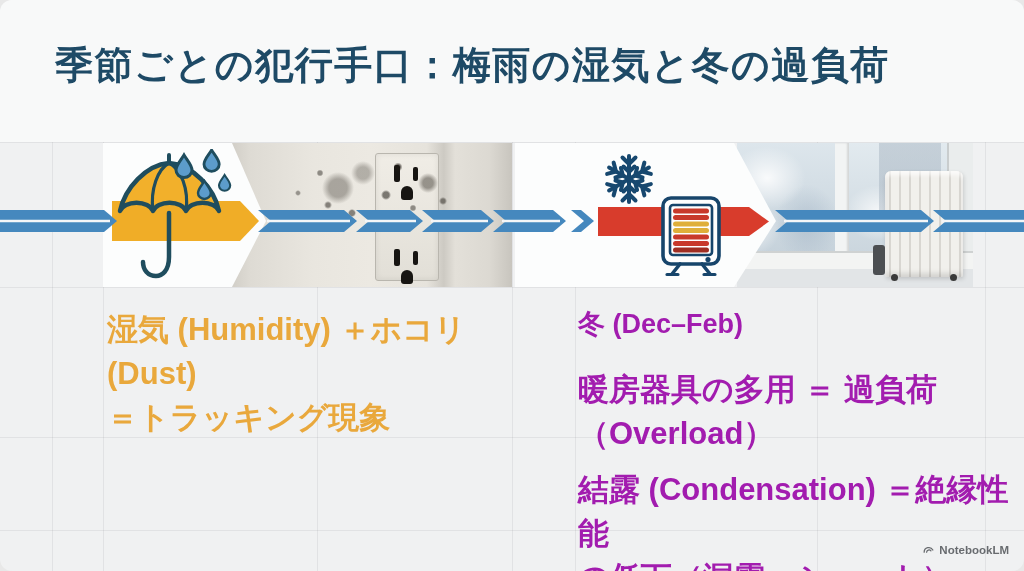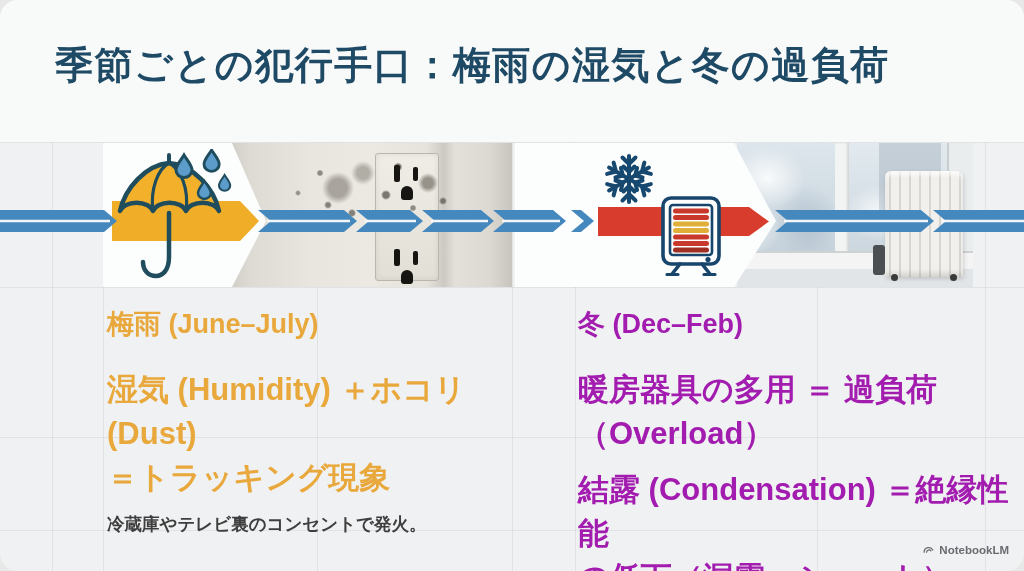--- a/index.html
+++ b/index.html
@@ -1,18 +1,18 @@
 <!DOCTYPE html>
 <html><head>
 <meta charset="utf-8">
 <style>
   html,body{margin:0;padding:0;background:#e8e8e8;}
   .page{
     position:relative;width:1024px;height:571px;margin:0 auto;
-    background:#F0F1F2;overflow:hidden;border-radius:18px;
+    background:#F0F1F2;overflow:hidden;border-radius:12px;
     font-family:"Liberation Sans","DejaVu Sans",sans-serif;
   }
   
   .header-band{position:absolute;top:0;left:0;right:0;height:142px;background:#F8F9F9;}
   .vline{position:absolute;top:142px;bottom:0;width:1px;background:rgba(100,100,110,.10);}
   .hline{position:absolute;left:0;right:0;height:1px;background:rgba(100,100,110,.10);}
 
   .title{
     position:absolute;left:55px;top:40px;margin:0;
     font-size:38px;font-weight:700;letter-spacing:1.5px;color:#1E4A66;
@@ -227,24 +227,22 @@
           <rect x="15" y="52.5" width="36" height="5" rx="2.5" fill="#A02E22"></rect>
         </g>
         <circle cx="50" cy="64.5" r="2.6" fill="#17456B"></circle>
         <path d="M22,69 L14,79 M44,69 L52,79" stroke="#17456B" stroke-width="3.6" stroke-linecap="round"></path>
         <path d="M9,79.5 L20,79.5 M46,79.5 L57,79.5" stroke="#17456B" stroke-width="3.2" stroke-linecap="round"></path>
       </svg>
     </div>
   </div>
 
   <section class="col col-rainy">
-    <h2>梅雨 (June–July)</h2>
     <p class="body">湿気 (Humidity) ＋ホコリ (Dust)
 ＝トラッキング現象</p>
-    <p class="note">冷蔵庫やテレビ裏のコンセントで発火。</p>
   </section>
 
   <section class="col col-winter">
     <h2>冬 (Dec–Feb)</h2>
     <p class="body">暖房器具の多用 ＝ 過負荷
 （Overload）</p>
     <p class="body">結露 (Condensation) ＝絶縁性能
 の低下（漏電・ショート）。</p>
   </section>
 

